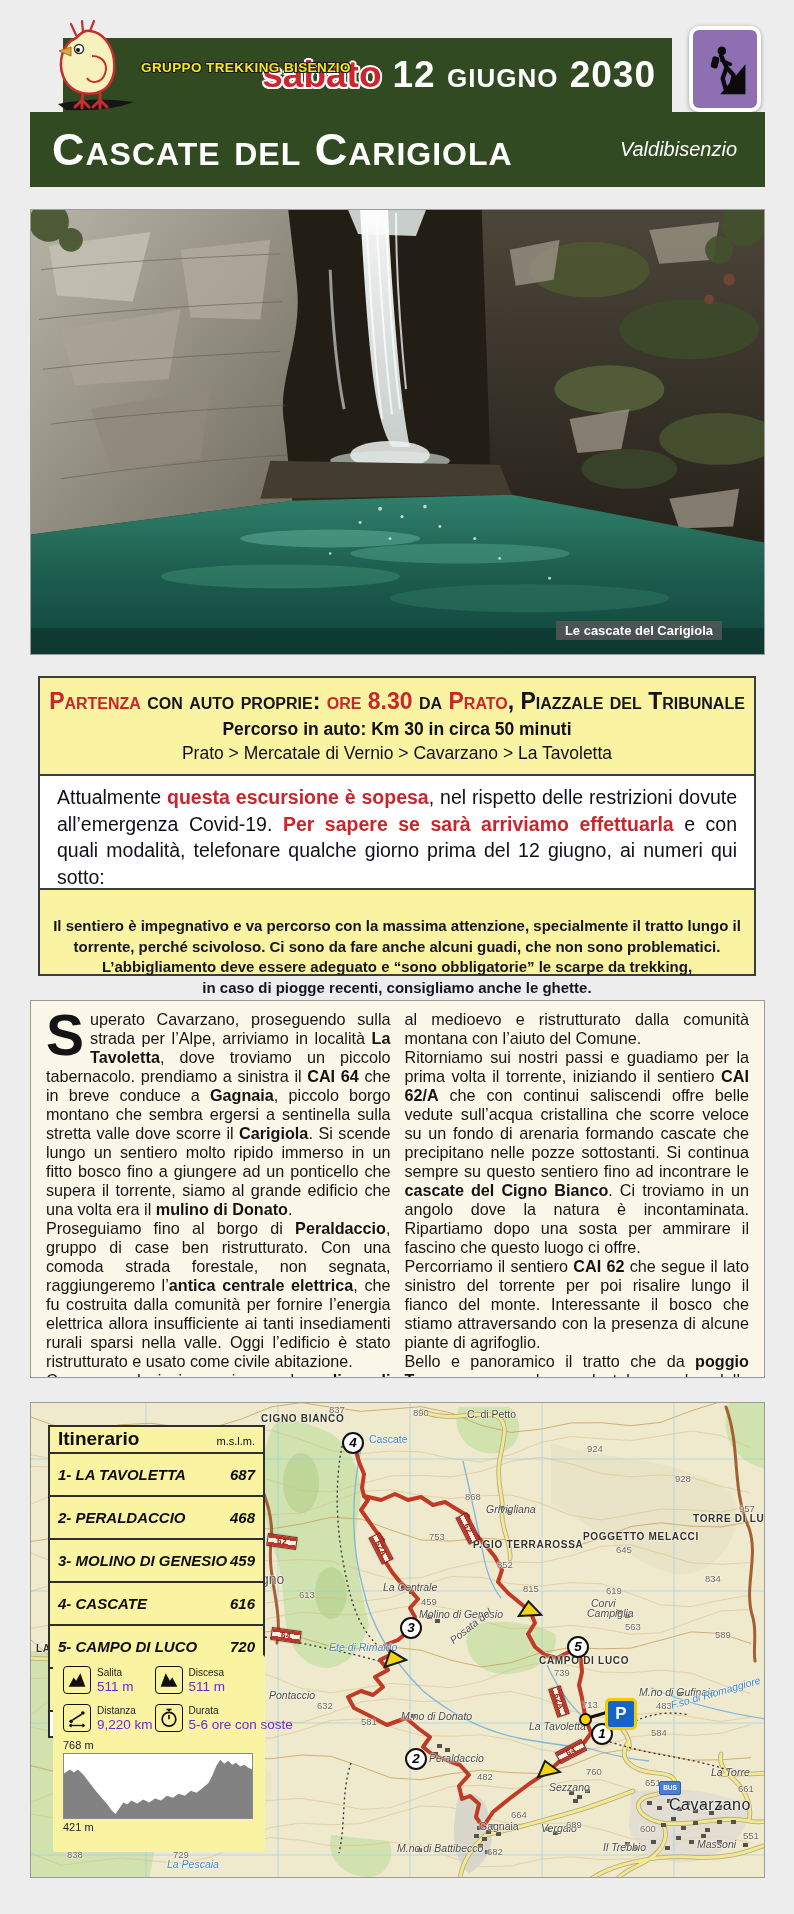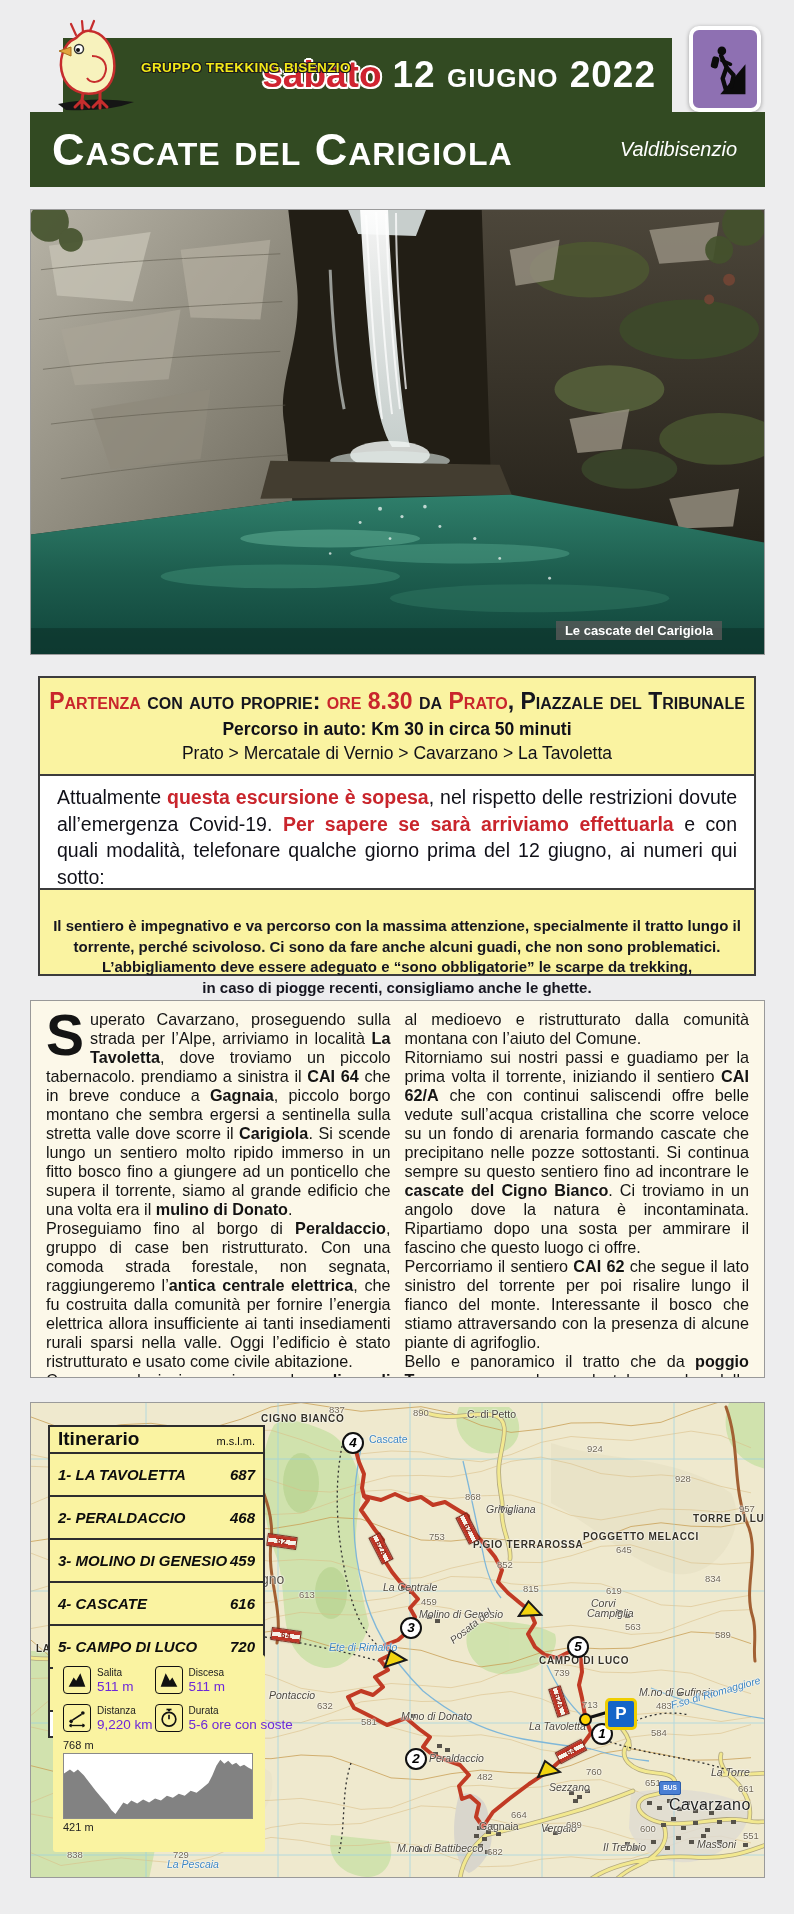--- a/index.html
+++ b/index.html
@@ -113,21 +113,21 @@
 </style>
 </head>
 <body>
 
 <div class="page">
 
   <div class="banner-top">
     <div class="club-name">GRUPPO TREKKING BISENZIO</div>
     <div class="date-line">
       <span class="day">sabato</span>
-      <span class="date">12 giugno 2022</span>
+      <span class="date">12 giugno 2030</span>
     </div>
   </div>
 
   <div class="bird">
     <svg viewBox="0 0 92 100">
       <path d="M12,86 Q50,78 88,84 Q62,94 20,92 Z" fill="#151515"></path>
       <g stroke="#c62d2d" stroke-width="3" fill="none" stroke-linecap="round">
         <path d="M38,68 L36,82 M36,82 L29,89 M36,82 L36,90 M36,82 L43,89"></path>
         <path d="M54,68 L54,82 M54,82 L47,89 M54,82 L54,90 M54,82 L61,89"></path>
       </g>

